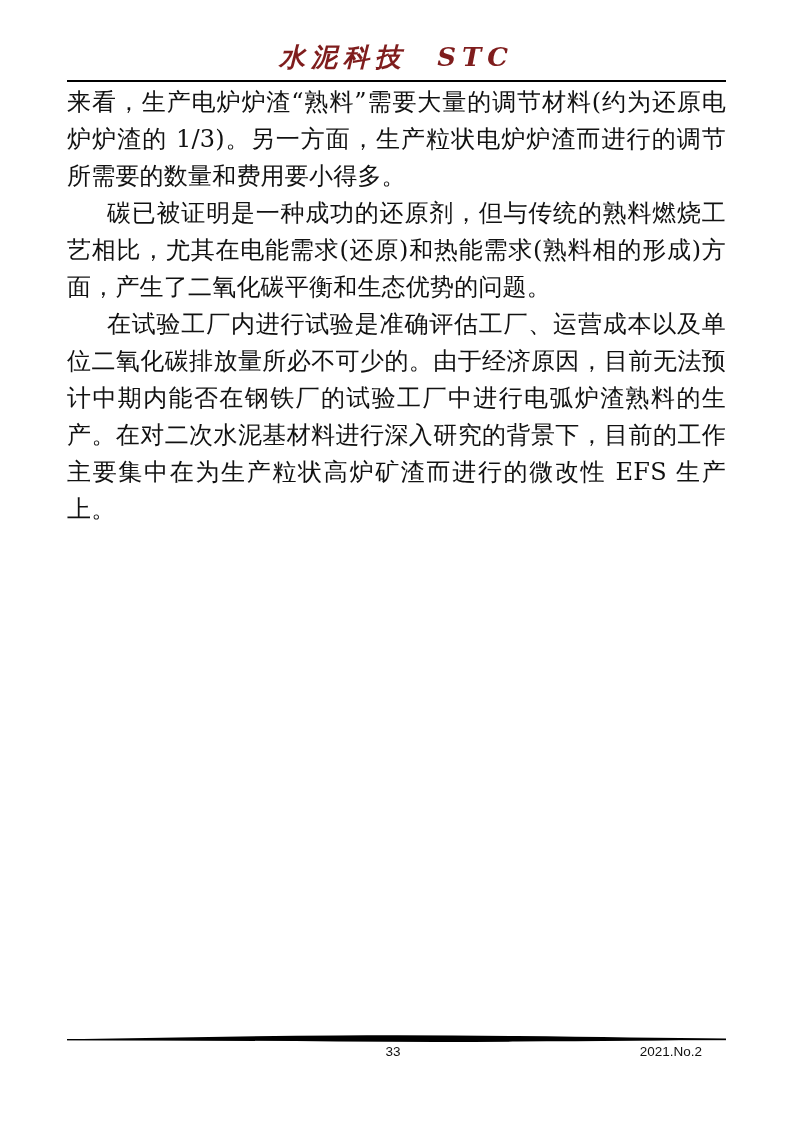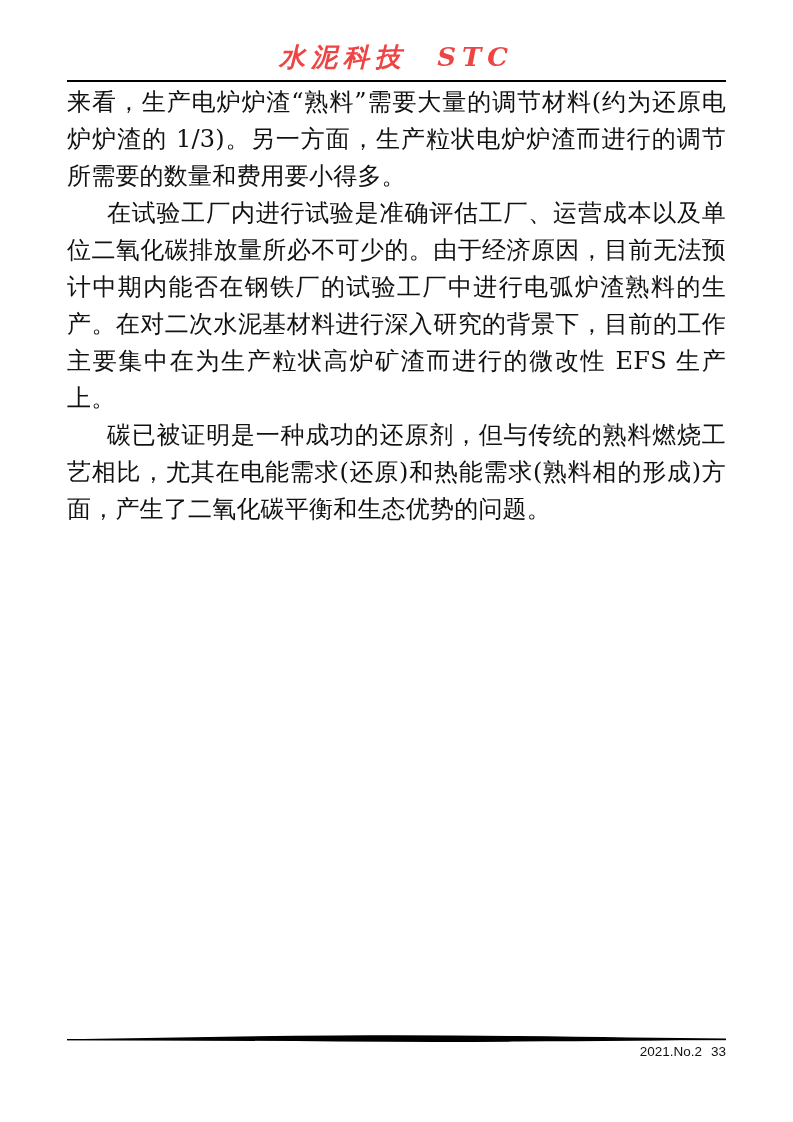--- a/index.html
+++ b/index.html
@@ -20,21 +20,21 @@
   .header-title {
     position: absolute;
     top: 40px;
     left: 0;
     right: 0;
     text-align: center;
     font-size: 26px;
     font-style: italic;
     font-weight: 700;
     letter-spacing: 6px;
-    color: #ef4444;
+    color: #7f1d1d;
     white-space: pre;
   }
   .header-rule {
     position: absolute;
     top: 80px;
     left: 67px;
     width: 659px;
     height: 2px;
     background: #000000;
   }
@@ -76,44 +76,44 @@
     left: 67px;
     width: 659px;
     height: 18px;
     font-family: "Liberation Sans", "DejaVu Sans", sans-serif;
     font-size: 13.5px;
     color: #111111;
   }
   .footer-page-number {
     position: absolute;
     left: 0;
-    right: 0;
+    right: 7px;
     top: 0;
-    text-align: right;
+    text-align: center;
   }
   .footer-issue {
     position: absolute;
     right: 24px;
     top: 0;
     text-align: left;
   }
 </style>
 </head>
 <body>
 
 <div class="page">
 
   <div class="header-title">水泥科技  STC</div>
 
   <div class="header-rule"></div>
 
   <div class="body-text">
     <p>来看，生产电炉炉渣“熟料”需要大量的调节材料(约为还原电炉炉渣的 1/3)。另一方面，生产粒状电炉炉渣而进行的调节所需要的数量和费用要小得多。</p>
+    <p class="indent">碳已被证明是一种成功的还原剂，但与传统的熟料燃烧工艺相比，尤其在电能需求(还原)和热能需求(熟料相的形成)方面，产生了二氧化碳平衡和生态优势的问题。</p>
     <p class="indent">在试验工厂内进行试验是准确评估工厂、运营成本以及单位二氧化碳排放量所必不可少的。由于经济原因，目前无法预计中期内能否在钢铁厂的试验工厂中进行电弧炉渣熟料的生产。在对二次水泥基材料进行深入研究的背景下，目前的工作主要集中在为生产粒状高炉矿渣而进行的微改性 EFS 生产上。</p>
-    <p class="indent">碳已被证明是一种成功的还原剂，但与传统的熟料燃烧工艺相比，尤其在电能需求(还原)和热能需求(熟料相的形成)方面，产生了二氧化碳平衡和生态优势的问题。</p>
   </div>
 
   <div class="footer-rule">
     <svg viewBox="0 0 659 10" preserveAspectRatio="none" aria-hidden="true">
       <path d="M 0 5.2
                C 90 3.6, 180 2.0, 270 1.4
                C 330 1.0, 390 1.2, 450 2.0
                C 530 3.0, 600 4.0, 659 4.6
                L 659 5.6
                C 600 6.4, 530 7.2, 450 7.6

